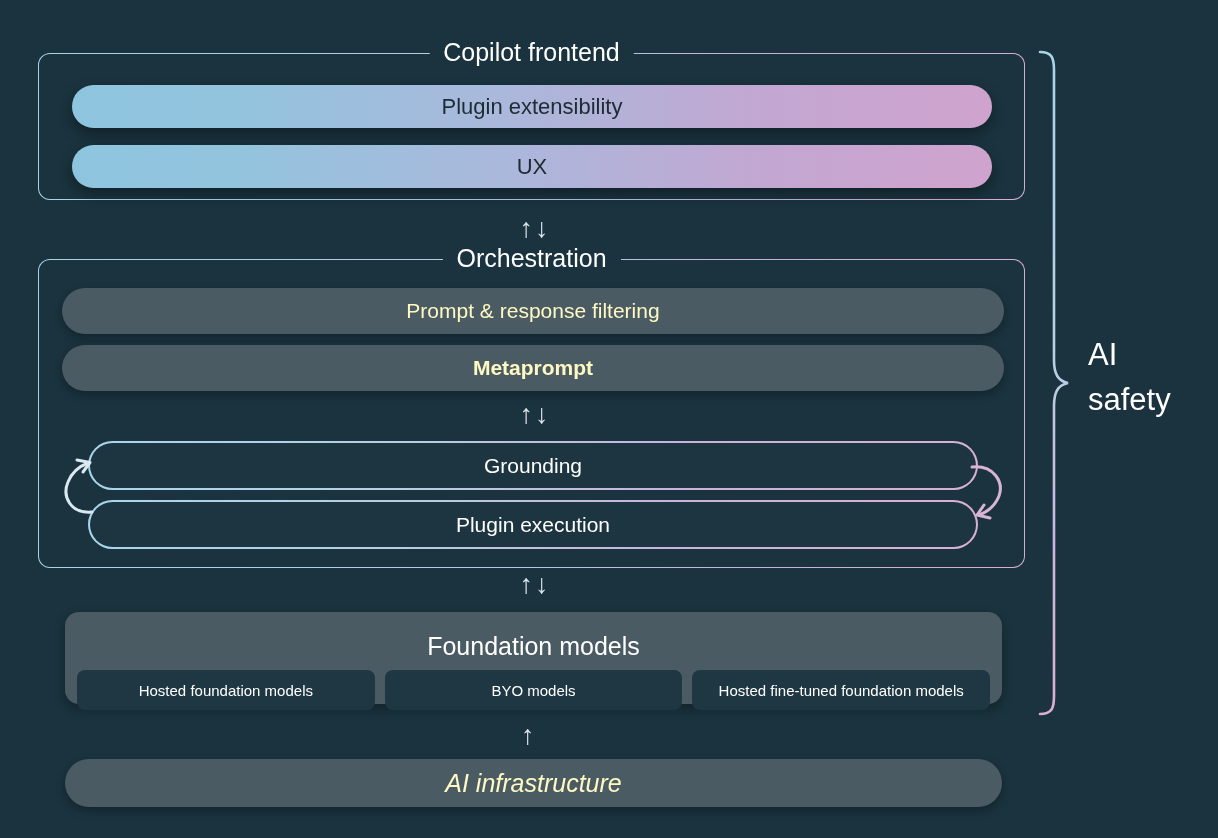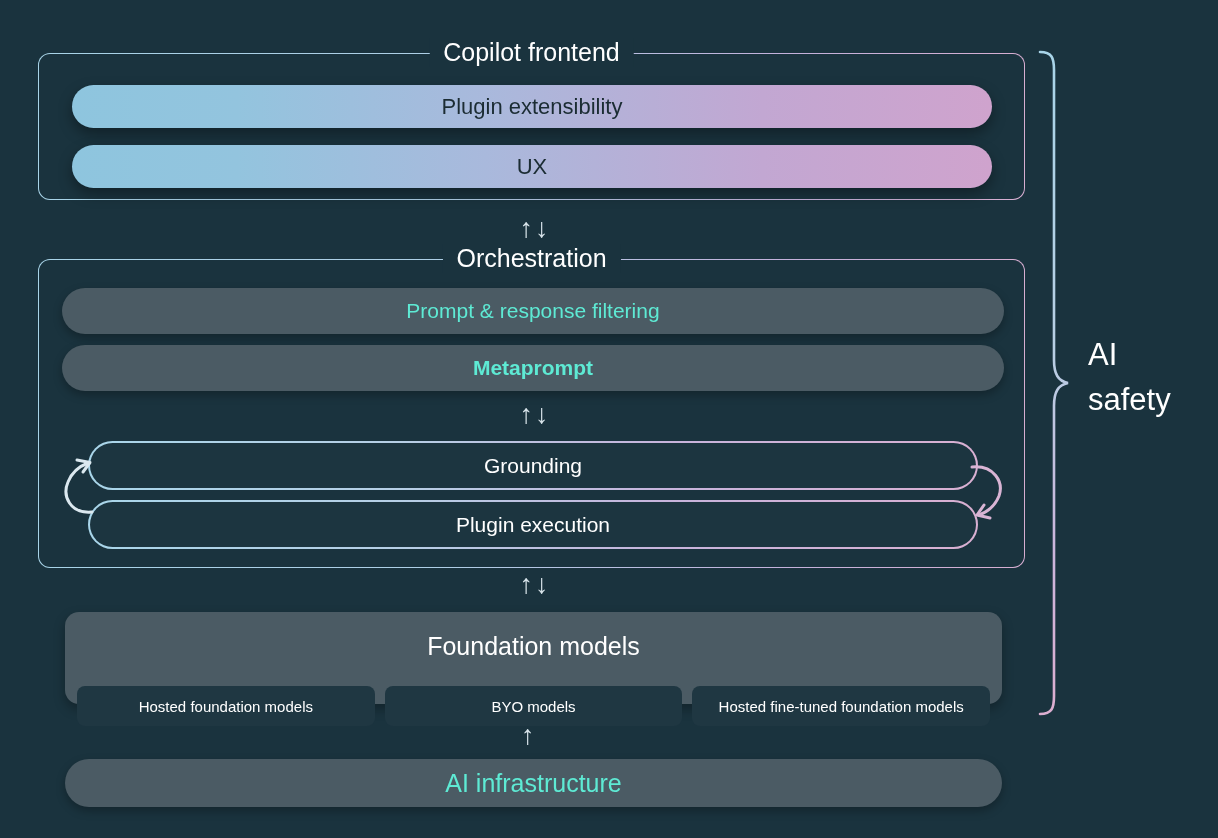--- a/index.html
+++ b/index.html
@@ -35,21 +35,21 @@
 
   .grad-pill {
     background: linear-gradient(90deg, #8ec5de 0%, #93c4de 18%, #a9b9dc 45%, #c2a7d2 75%, #cfa3cd 100%);
     color: #1b2c33;
     box-shadow: 0 6px 14px rgba(0,0,0,0.35);
     font-size: 22px;
   }
 
   .grey-pill {
     background: #4b5b64;
-    color: #5eead4;
+    color: #fef9c3;
     font-size: 21px;
     box-shadow: 0 4px 10px rgba(0,0,0,0.28);
   }
 
   
   .outline-pill {
     background:
       linear-gradient(#1c3540, #1c3540) padding-box,
       linear-gradient(90deg, #a9d6ea 0%, #b6cfe6 35%, #c7b4dc 65%, #d9b0d2 100%) border-box;
     border: 2px solid transparent;
@@ -129,21 +129,20 @@
     flex: 1;
     background: #1f3742;
     border-radius: 8px;
     height: 40px;
     display: flex;
     align-items: center;
     justify-content: center;
     font-size: 15px;
     color: #ffffff;
     text-align: center;
-    margin-top: 16px;
   }
 
   
   .safety-wrap { position: absolute; }
   .safety-label {
     position: absolute;
     left: 1088px;
     top: 333px;
     width: 120px;
     font-size: 31px;
@@ -225,21 +224,21 @@
       <div class="fm-item">
         <span>Hosted fine-tuned foundation models</span>
       </div>
     </div>
   </div>
 
   <div class="arrow-single" style="left:521px; top:722px;">
     <span>↑</span>
   </div>
 
-  <div class="pill grey-pill" style="left:65px; top:759px; width:937px; height:48px; font-size:25px;">
+  <div class="pill grey-pill" style="left:65px; top:759px; width:937px; height:48px; font-size:25px;font-style:italic;">
     <span>AI infrastructure</span>
   </div>
 
   <svg class="safety-wrap" style="left:1036px; top:50px;" width="54" height="666" viewBox="0 0 54 666">
     <defs>
       <linearGradient id="braceGrad" x1="0" y1="0" x2="0" y2="1">
         <stop offset="0%" stop-color="#a8d4e8"></stop>
         <stop offset="45%" stop-color="#b8cfe4"></stop>
         <stop offset="75%" stop-color="#cbb5dc"></stop>
         <stop offset="100%" stop-color="#dcaed0"></stop>

